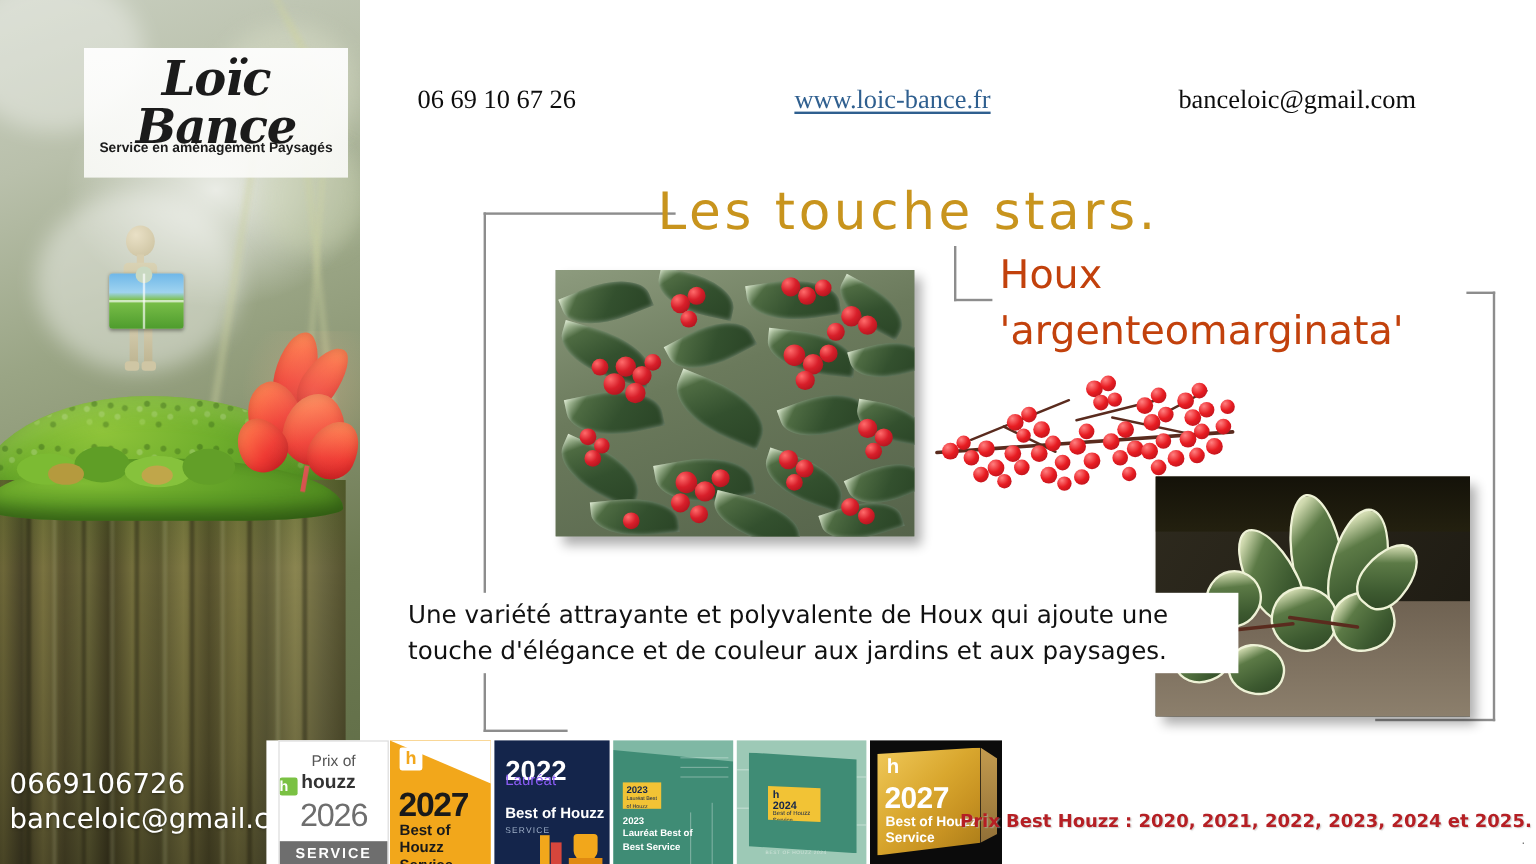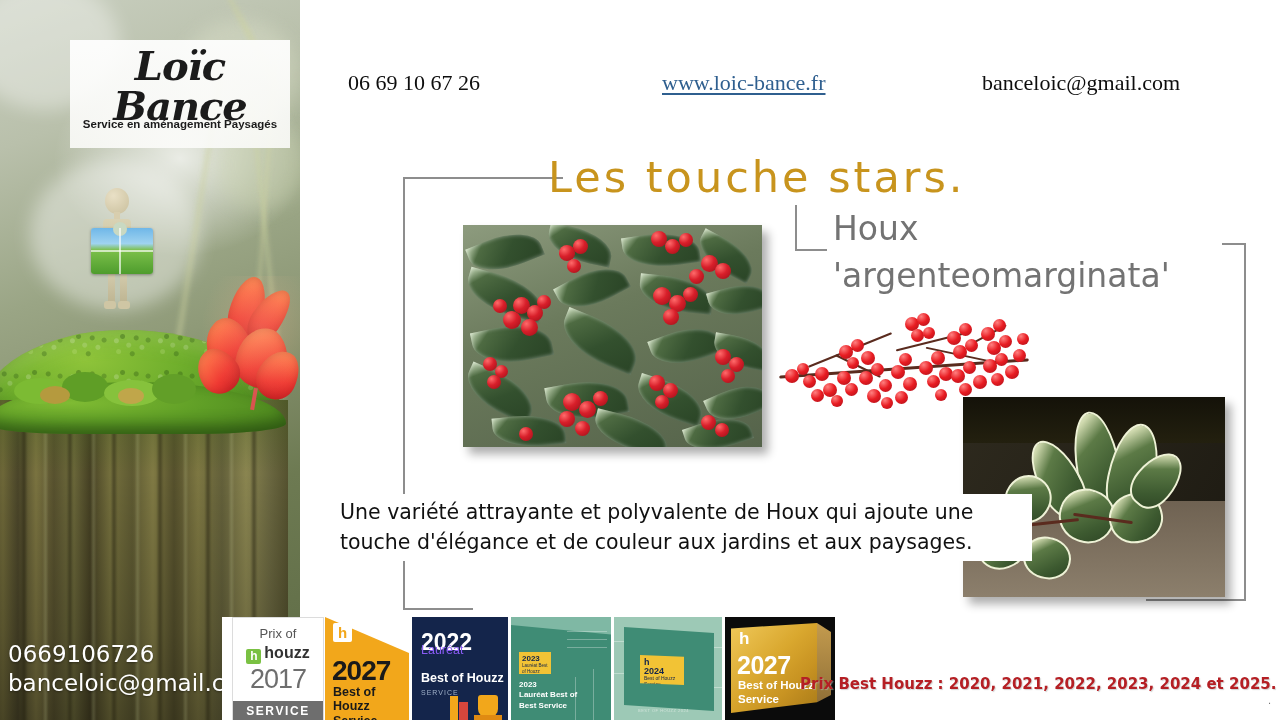--- a/index.html
+++ b/index.html
@@ -101,21 +101,21 @@
   .brkS-v{left:795px;top:205px;width:2px;height:46px;}
   .brkS-h{left:795px;top:249px;width:32px;height:2px;}
   .brkR-top{left:1222px;top:243px;width:24px;height:2px;}
   .brkR-v{left:1244px;top:243px;width:2px;height:358px;}
   .brkR-bot{left:1146px;top:599px;width:100px;height:2px;}
 
   
   .title{position:absolute;left:548px;top:152px;font-family:"DejaVu Sans",sans-serif;font-weight:400;
     font-size:43px;color:#c8941d;letter-spacing:3px;}
   .subtitle{position:absolute;left:833px;top:205px;font-family:"DejaVu Sans",sans-serif;font-size:33px;
-    color:#737373;line-height:1.43;}
+    color:#c2410c;line-height:1.43;}
 
   
   .ph{position:absolute;overflow:hidden;box-shadow:6px 7px 9px rgba(0,0,0,.32);}
   .holly1{left:463px;top:225px;width:299px;height:222px;background:#6f7e63;}
   .holly3{left:963px;top:397px;width:262px;height:200px;background:#4a4434;}
   .berrybranch{position:absolute;left:775px;top:305px;width:265px;height:115px;}
 
   .leafshape{position:absolute;border-radius:0 70% 0 70%;
     background:linear-gradient(135deg,#cfe0c0 0%,#4e6b42 18%,#33502e 55%,#2a4426 100%);
     box-shadow:inset 0 0 4px rgba(255,255,255,.45);}
@@ -131,21 +131,21 @@
   
   .desc{position:absolute;left:338px;top:494px;width:690px;background:#fff;padding:4px 2px;
     font-family:"DejaVu Sans",sans-serif;font-size:20.5px;color:#111;line-height:1.45;text-align:justify;}
   .desc span{display:block;}
 
   
   .badgerow{position:absolute;left:222px;top:617px;width:550px;height:103px;background:#fff;}
   .bdg{position:absolute;top:0;height:103px;overflow:hidden;}
   .b2020{left:10px;width:90px;background:#fff;border:1px solid #dcdcdc;}
   .b2020 .ttl{position:absolute;left:0;right:0;top:8px;text-align:center;font-size:13px;color:#555;}
-  .b2020 .hz{position:absolute;left:0;right:0;top:26px;text-align:center;font-size:16px;font-weight:700;color:#333;}
+  .b2020 .hz{position:absolute;left:0;right:0;top:26px;font-size:16px;font-weight:700;color:#333;}
   .b2020 .hz i{display:inline-block;width:15px;height:15px;background:#7ac143;color:#fff;font-style:normal;
     font-weight:700;font-size:12px;line-height:15px;border-radius:2px;vertical-align:-2px;margin-right:3px;}
   .b2020 .yr{position:absolute;left:0;right:0;top:46px;text-align:center;font-size:27px;color:#6e6e6e;letter-spacing:-1px;}
   .b2020 .sv{position:absolute;left:0;right:0;bottom:0;background:#6e6e6e;color:#fff;text-align:center;
     font-size:12px;font-weight:700;letter-spacing:1.6px;padding:3px 0;}
   .b2021{left:103px;width:84px;background:#f2a71b;}
   .b2021 .corner{position:absolute;right:0;top:0;width:0;height:0;border-top:36px solid #fff;border-left:84px solid transparent;}
   .b2021 .h{position:absolute;left:8px;top:6px;width:19px;height:19px;background:#fff;color:#f2a71b;
     font-weight:700;font-size:15px;line-height:19px;text-align:center;border-radius:2px;}
   .b2021 .yr{position:absolute;left:7px;top:38px;font-size:28px;font-weight:700;color:#1a1a1a;letter-spacing:-1px;}
@@ -429,21 +429,21 @@
     <span>touche d'élégance et de couleur aux jardins et aux paysages.</span>
   </div>
 
   <div class="badgerow">
 
     <div class="bdg b2020">
       <div class="ttl">Prix of</div>
       <div class="hz">
         <i>h</i><span>houzz</span>
       </div>
-      <div class="yr">2017</div>
+      <div class="yr">2026</div>
       <div class="sv">SERVICE</div>
     </div>
 
     <div class="bdg b2021">
       <div class="corner"></div>
       <div class="h">h</div>
       <div class="yr">2027</div>
       <div class="tx">
         <div>Best of Houzz</div>
         <div>Service</div>

